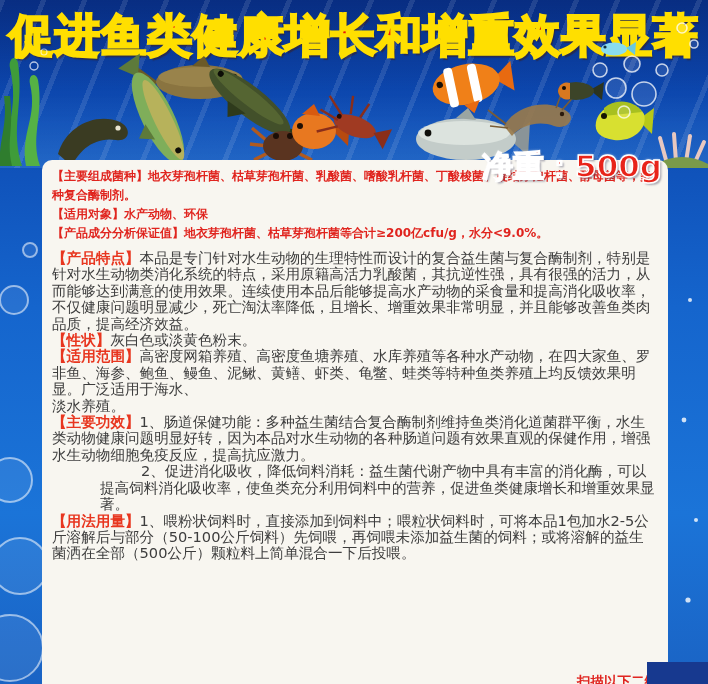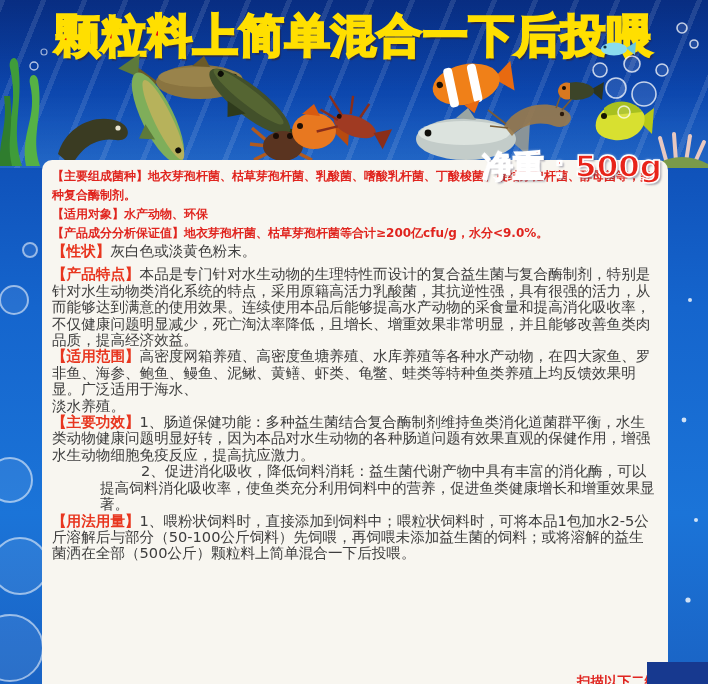--- a/index.html
+++ b/index.html
@@ -51,21 +51,21 @@
     position:absolute;right:0;bottom:0;width:61px;height:22px;z-index:5;
     background:#17398f;
   }
 </style>
 </head>
 <body>
 
 <div id="label">
   <div class="rays"></div>
 
-  <div class="title">颗粒料上简单混合一下后投喂</div>
+  <div class="title">促进鱼类健康增长和增重效果显著</div>
 
   <svg class="decor" width="708" height="684" viewBox="0 0 708 684">
 
     <g>
       <path d="M10,166 C2,128 20,112 10,68 C8,58 16,54 18,63 C24,106 10,128 22,166 Z" fill="#3f9c3a"></path>
       <path d="M26,166 C20,132 38,118 30,84 C28,74 36,72 38,80 C44,116 30,136 40,166 Z" fill="#55b144"></path>
       <path d="M0,166 C-2,140 8,128 4,96 L10,96 C14,130 6,142 12,166 Z" fill="#2f7d2e"></path>
       <circle cx="34" cy="66" r="4" fill="none" stroke="rgba(255,255,255,.7)" stroke-width="1.4"></circle>
       <circle cx="44" cy="52" r="3" fill="none" stroke="rgba(255,255,255,.6)" stroke-width="1.2"></circle>
     </g>
@@ -218,22 +218,22 @@
     </g>
   </svg>
 
   <div class="net-weight">净重：500g</div>
 
   <div class="panel">
     <div id="panel-body">
         <div class="para red"><span class="hdr">【主要组成菌种】</span><span>地衣芽孢杆菌、枯草芽孢杆菌、乳酸菌、嗜酸乳杆菌、丁酸梭菌、凝结芽孢杆菌、酵母菌等，多种复合酶制剂。</span></div>
         <div class="para red"><span class="hdr">【适用对象】</span><span>水产动物、环保</span></div>
         <div class="para red"><span class="hdr">【产品成分分析保证值】</span><span>地衣芽孢杆菌、枯草芽孢杆菌等合计≥200亿cfu/g，水分&lt;9.0%。</span></div>
+        <div class="para plain gap"><span class="hdr">【产品特点】</span><span>本品是专门针对水生动物的生理特性而设计的复合益生菌与复合酶制剂，特别是针对水生动物类消化系统的特点，采用原籍高活力乳酸菌，其抗逆性强，具有很强的活力，从而能够达到满意的使用效果。连续使用本品后能够提高水产动物的采食量和提高消化吸收率，不仅健康问题明显减少，死亡淘汰率降低，且增长、增重效果非常明显，并且能够改善鱼类肉品质，提高经济效益。</span></div>
         <div class="para plain"><span class="hdr">【性状】</span><span>灰白色或淡黄色粉末。</span></div>
-        <div class="para plain gap"><span class="hdr">【产品特点】</span><span>本品是专门针对水生动物的生理特性而设计的复合益生菌与复合酶制剂，特别是针对水生动物类消化系统的特点，采用原籍高活力乳酸菌，其抗逆性强，具有很强的活力，从而能够达到满意的使用效果。连续使用本品后能够提高水产动物的采食量和提高消化吸收率，不仅健康问题明显减少，死亡淘汰率降低，且增长、增重效果非常明显，并且能够改善鱼类肉品质，提高经济效益。</span></div>
         <div class="para plain"><span class="hdr">【适用范围】</span><span>高密度网箱养殖、高密度鱼塘养殖、水库养殖等各种水产动物，在四大家鱼、罗非鱼、海参、鲍鱼、鳗鱼、泥鳅、黄鳝、虾类、龟鳖、蛙类等特种鱼类养殖上均反馈效果明显。广泛适用于海水、
 淡水养殖。</span></div>
         <div class="para plain"><span class="hdr">【主要功效】</span><span>1、肠道保健功能：多种益生菌结合复合酶制剂维持鱼类消化道菌群平衡，水生类动物健康问题明显好转，因为本品对水生动物的各种肠道问题有效果直观的保健作用，增强水生动物细胞免疫反应，提高抗应激力。</span></div>
         <div class="para indent"><span>2、促进消化吸收，降低饲料消耗：益生菌代谢产物中具有丰富的消化酶，可以提高饲料消化吸收率，使鱼类充分利用饲料中的营养，促进鱼类健康增长和增重效果显著。</span></div>
         <div class="para plain"><span class="hdr">【用法用量】</span><span>1、喂粉状饲料时，直接添加到饲料中；喂粒状饲料时，可将本品1包加水2-5公斤溶解后与部分（50-100公斤饲料）先饲喂，再饲喂未添加益生菌的饲料；或将溶解的益生菌洒在全部（500公斤）颗粒料上简单混合一下后投喂。</span></div>
       </div>
   </div>
 
   <div class="footer-note">扫描以下二维码了</div>
   <div class="corner-rect"></div>

